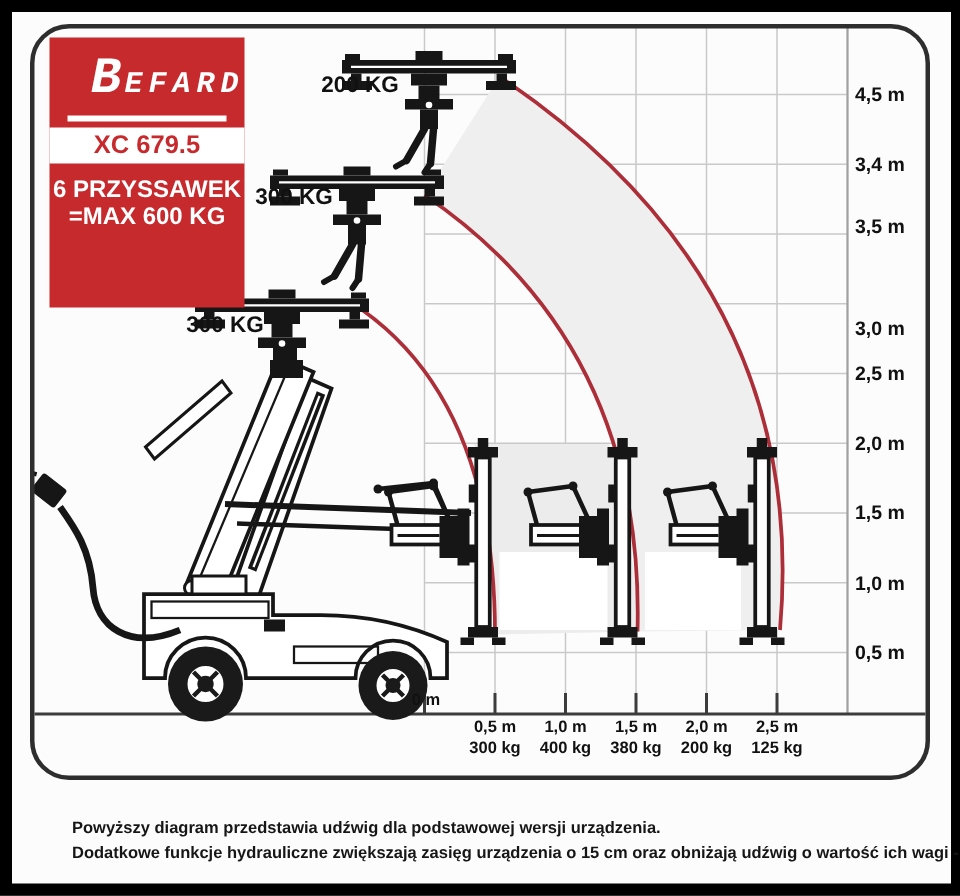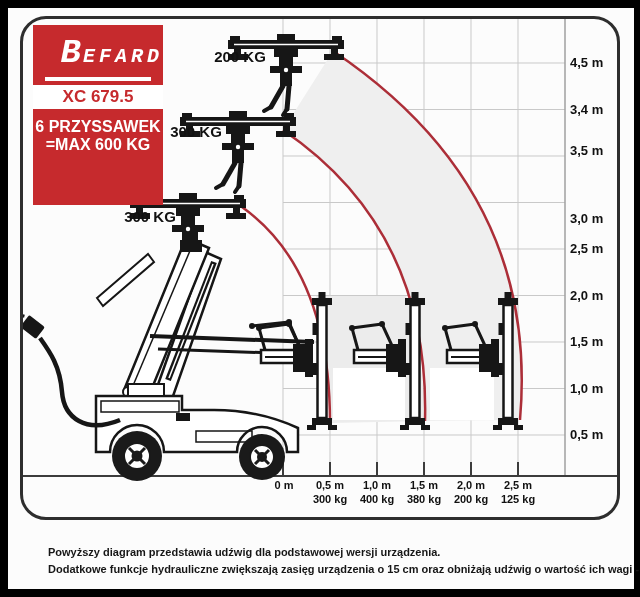--- a/index.html
+++ b/index.html
@@ -197,21 +197,21 @@
     <div class="h-label" style="top:47px;">4,5 m</div>
     <div class="h-label" style="top:94px;">3,4 m</div>
     <div class="h-label" style="top:135px;">3,5 m</div>
     <div class="h-label" style="top:187px;margin-top:16px;">3,0 m</div>
     <div class="h-label" style="top:233px;">2,5 m</div>
     <div class="h-label" style="top:280px;">2,0 m</div>
     <div class="h-label" style="top:326px;">1,5 m</div>
     <div class="h-label" style="top:373px;">1,0 m</div>
     <div class="h-label" style="top:419px;">0,5 m</div>
 
-    <div class="d-label" style="left:276px;top:470px;">0 m</div>
+    <div class="d-label" style="left:276px;top:452px;">0 m</div>
     <div class="d-label" style="left:322px;top:470px;">
       <div>0,5 m</div>
       <div>300 kg</div>
     </div>
     <div class="d-label" style="left:369px;top:470px;">
       <div>1,0 m</div>
       <div>400 kg</div>
     </div>
     <div class="d-label" style="left:416px;top:470px;">
       <div>1,5 m</div>

